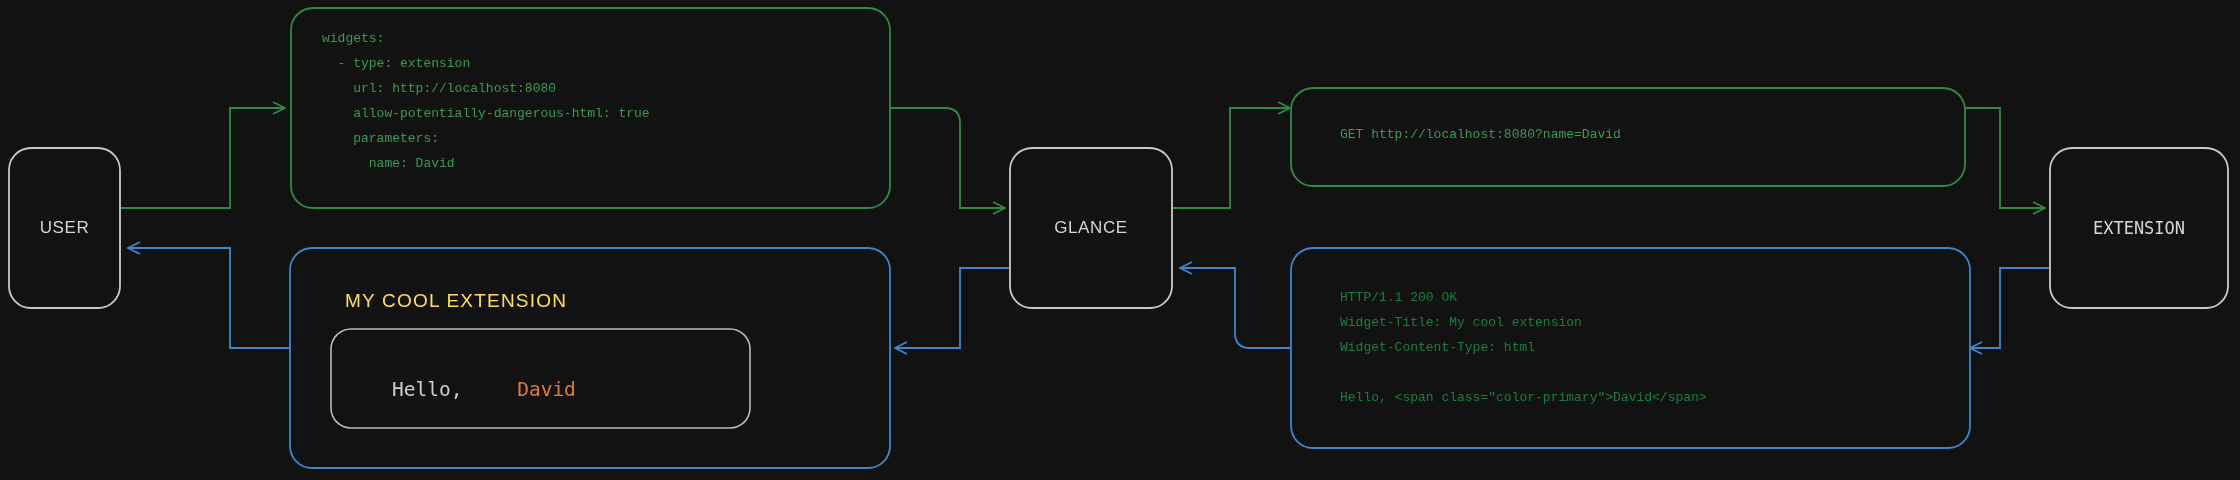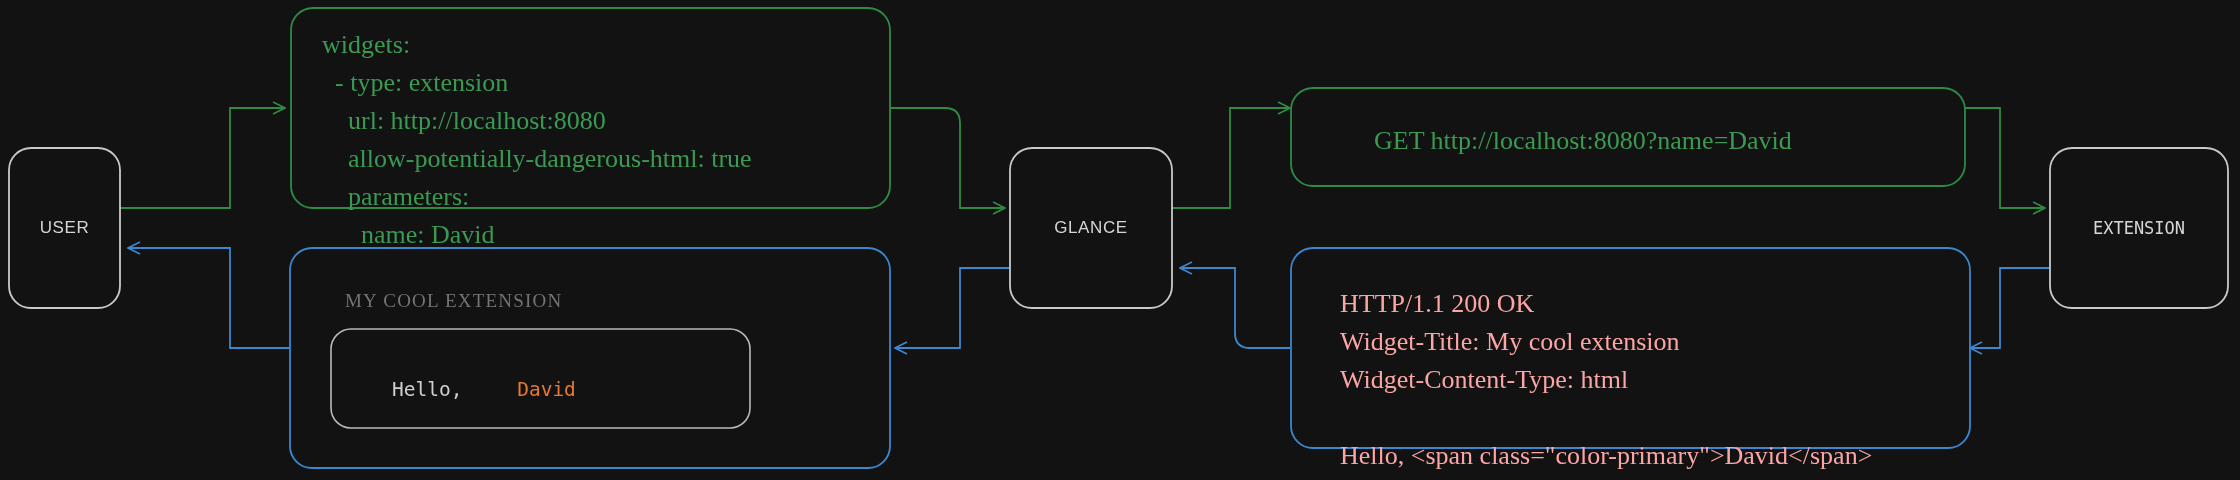--- a/index.html
+++ b/index.html
@@ -4,26 +4,26 @@
 <style>
   html,body{margin:0;padding:0;background:#121212;}
   body{width:2240px;height:480px;overflow:hidden;font-family:"Liberation Sans",sans-serif;}
   #stage{position:relative;width:2240px;height:480px;background:#121212;}
   svg.layer{position:absolute;left:0;top:0;width:2240px;height:480px;}
 
   .node-label{font-family:"Liberation Sans",sans-serif;font-size:17px;fill:#d6d6d6;
     letter-spacing:.6px;text-anchor:middle;dominant-baseline:middle;}
   .node-label.mono{font-family:"DejaVu Sans Mono","Liberation Mono",monospace;font-size:17px;letter-spacing:0;}
 
-  .code{position:absolute;font-family:Liberation Serif, serif;
-    font-size:26px;line-height:38px;white-space:pre;}
+  .code{position:absolute;font-family:Liberation Mono, monospace;
+    font-size:13px;line-height:25px;white-space:pre;}
   .code.green{color:#3a9a52;}
-  .code.blue{color:#fca5a5;}
-  .widget-title{position:absolute;font-family:Liberation Serif, serif;
-    font-size:19px;letter-spacing:1.2px;color:#737373;white-space:pre;}
+  .code.blue{color:#15803d;}
+  .widget-title{position:absolute;font-family:Liberation Sans, sans-serif;
+    font-size:19px;letter-spacing:1.2px;color:#fde047;white-space:pre;}
   .widget-body{position:absolute;font-family:"DejaVu Sans Mono","Liberation Mono",monospace;
     font-size:19.5px;color:#cfcfcf;white-space:pre;}
   .accent{color:#e8792f;margin-left:43px;}
 </style>
 </head>
 <body>
 
 <div id="stage">
 
   <svg class="layer" viewBox="0 0 2240 480">
@@ -75,21 +75,21 @@
     <rect x="331" y="329" width="419" height="99" rx="20" ry="20" fill="#121212" stroke="#b9b9b9" stroke-width="1.6"></rect>
   </svg>
 
   <div class="code green" style="left:322px; top:26px;">widgets:
   - type: extension
     url: http://localhost:8080
     allow-potentially-dangerous-html: true
     parameters:
       name: David</div>
 
-  <div class="code green" style="left:1374px; top:122px;">GET http://localhost:8080?name=David</div>
+  <div class="code green" style="left:1340px; top:122px;">GET http://localhost:8080?name=David</div>
 
   <div class="code blue" style="left:1340px; top:285px;">HTTP/1.1 200 OK
 Widget-Title: My cool extension
 Widget-Content-Type: html
 
 Hello, &lt;span class="color-primary"&gt;David&lt;/span&gt;</div>
 
   <div class="widget-title" style="left:345px; top:290px;">MY COOL EXTENSION</div>
 
   <div class="widget-body" style="left:345px; top:355px;">

